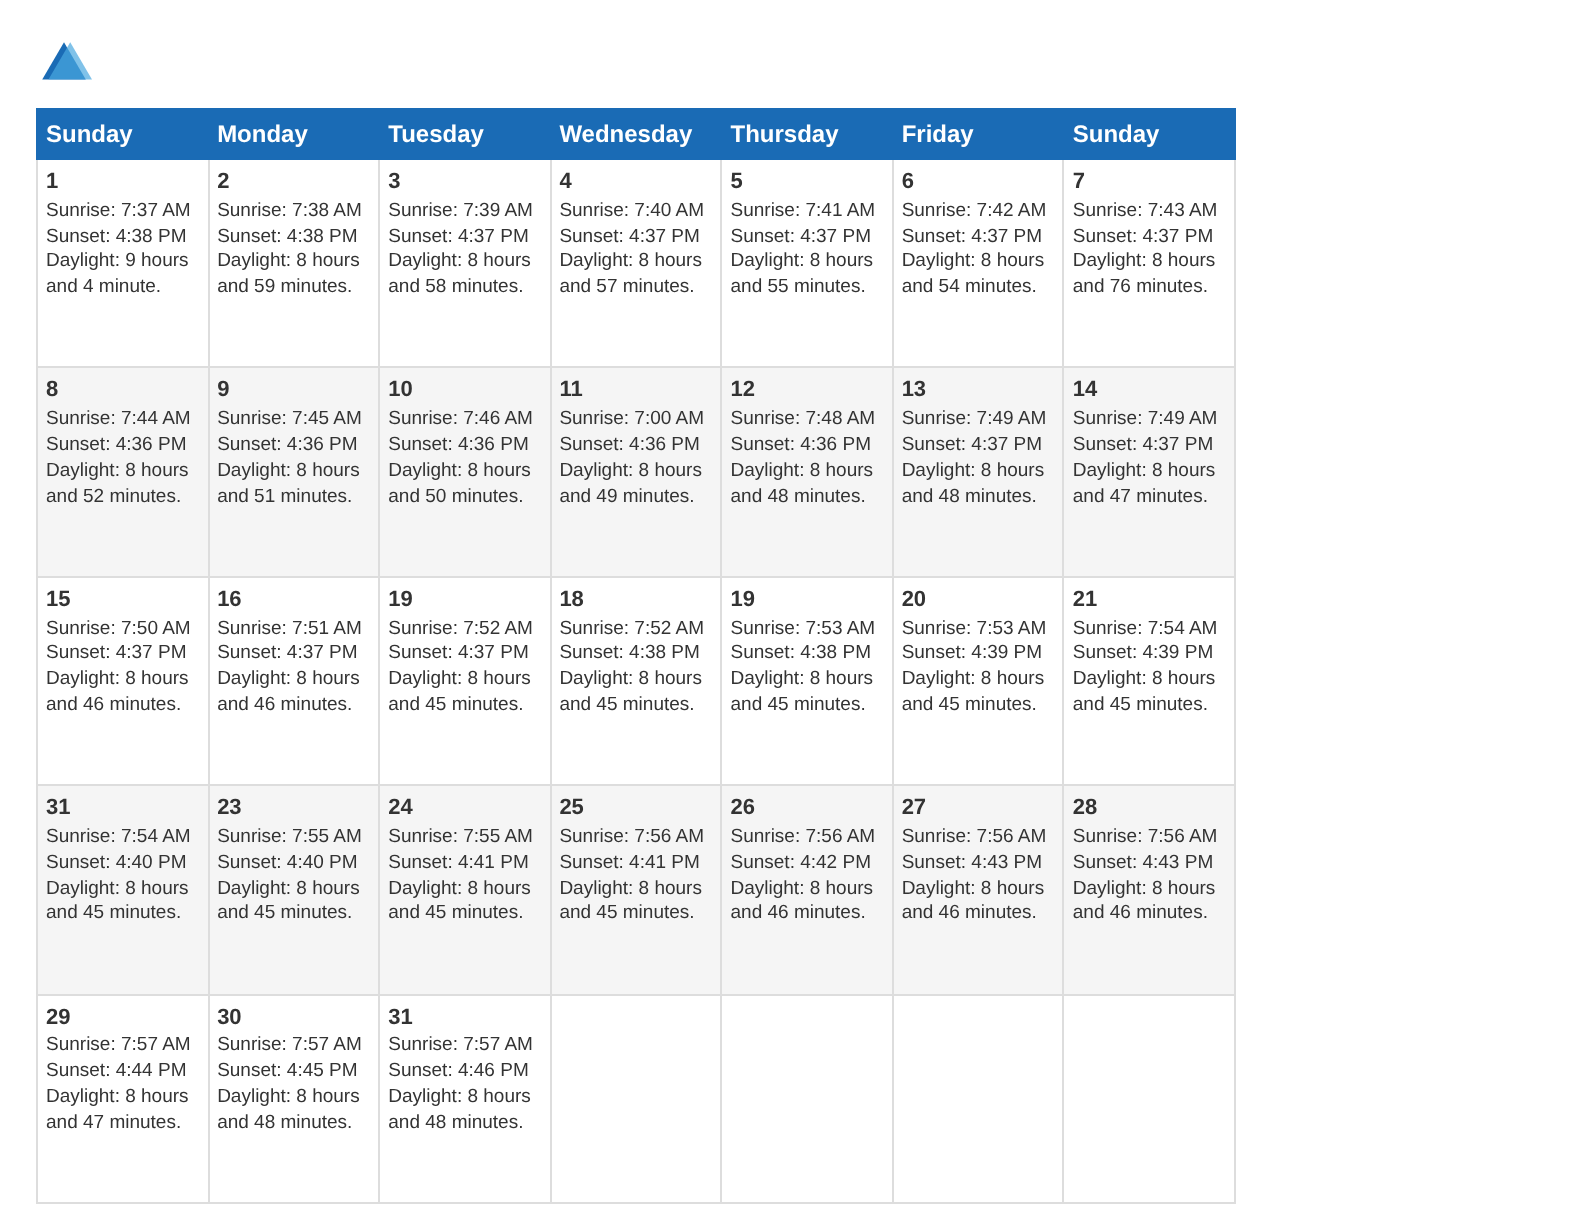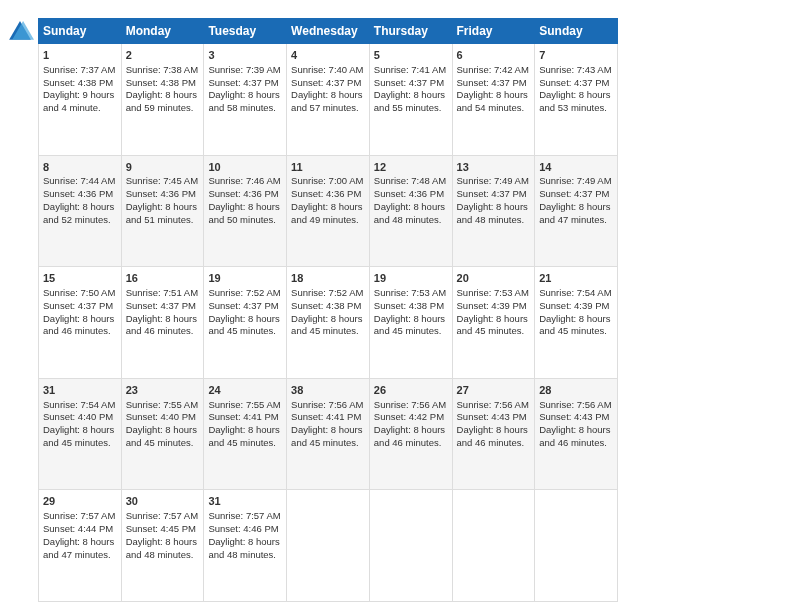--- a/index.html
+++ b/index.html
@@ -6,23 +6,23 @@
     body {
       font-family: Arial, sans-serif;
       background: #fff;
       width: 792px;
       height: 612px;
       overflow: hidden;
     }
     .page {
       width: 636px;
       height: 612px;
-      padding: 18px 18px 10px 6px;
+      padding: 18px 18px 10px 18px;
       display: flex;
-      flex-direction: row;
+      flex-direction: column;
     }
     .header {
       display: flex;
       justify-content: space-between;
       align-items: flex-start;
       margin-bottom: 8px;
     }
     .logo {
       display: flex;
       align-items: center;
@@ -170,21 +170,21 @@
             <div>Sunrise: 7:42 AM</div>
             <div>Sunset: 4:37 PM</div>
             <div>Daylight: 8 hours</div>
             <div>and 54 minutes.</div>
           </td>
           <td>
             <span class="day-num">7</span>
             <div>Sunrise: 7:43 AM</div>
             <div>Sunset: 4:37 PM</div>
             <div>Daylight: 8 hours</div>
-            <div>and 53 minutes.</div>
+            <div>and 76 minutes.</div>
           </td>
         </tr>
         <tr>
           <td>
             <span class="day-num">8</span>
             <div>Sunrise: 7:44 AM</div>
             <div>Sunset: 4:36 PM</div>
             <div>Daylight: 8 hours</div>
             <div>and 52 minutes.</div>
           </td>
@@ -298,21 +298,21 @@
             <div>and 45 minutes.</div>
           </td>
           <td>
             <span class="day-num">24</span>
             <div>Sunrise: 7:55 AM</div>
             <div>Sunset: 4:41 PM</div>
             <div>Daylight: 8 hours</div>
             <div>and 45 minutes.</div>
           </td>
           <td>
-            <span class="day-num">38</span>
+            <span class="day-num">25</span>
             <div>Sunrise: 7:56 AM</div>
             <div>Sunset: 4:41 PM</div>
             <div>Daylight: 8 hours</div>
             <div>and 45 minutes.</div>
           </td>
           <td>
             <span class="day-num">26</span>
             <div>Sunrise: 7:56 AM</div>
             <div>Sunset: 4:42 PM</div>
             <div>Daylight: 8 hours</div>

